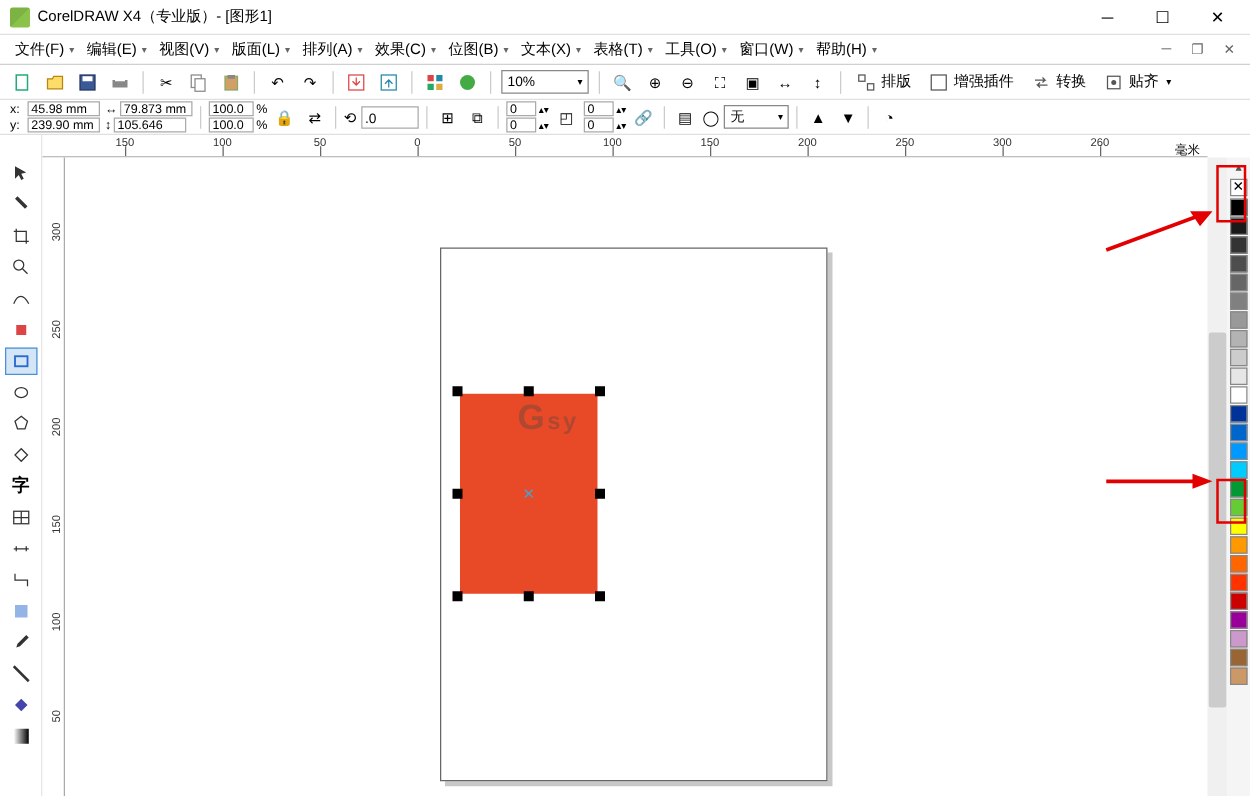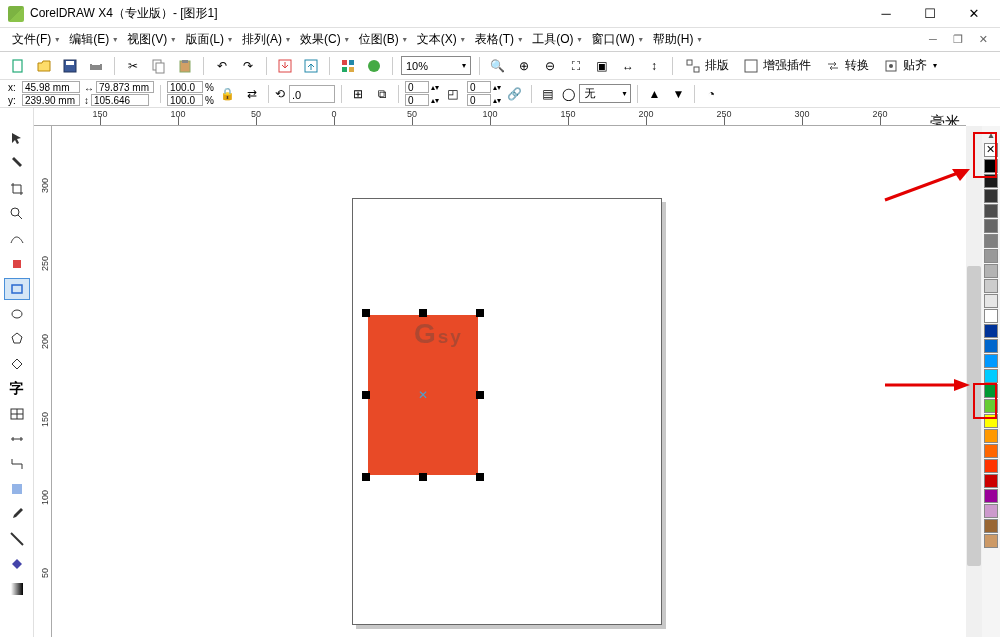--- a/index.html
+++ b/index.html
@@ -459,21 +459,21 @@
         <div class="tick-h major" style="left: 534px;"></div>
         <div class="tick-label-h" style="left: 612px;">200</div>
         <div class="tick-h major" style="left: 612px;"></div>
         <div class="tick-label-h" style="left: 690px;">250</div>
         <div class="tick-h major" style="left: 690px;"></div>
         <div class="tick-label-h" style="left: 768px;">300</div>
         <div class="tick-h major" style="left: 768px;"></div>
         <div class="tick-label-h" style="left: 846px;">260</div>
         <div class="tick-h major" style="left: 846px;"></div>
       </div>
-    <div style="position:absolute;right:6px;top:5px;font-size:15px">毫米</div>
+    <div style="position:absolute;right:6px;top:5px;font-size:10px">毫米</div>
   </div>
 
   <div class="ruler-v">
     <div class="ruler-v-inner" id="ruler-v">
         <div class="tick-label-v" style="top: 42px;">300</div>
         <div class="tick-label-v" style="top: 120px;">250</div>
         <div class="tick-label-v" style="top: 198px;">200</div>
         <div class="tick-label-v" style="top: 276px;">150</div>
         <div class="tick-label-v" style="top: 354px;">100</div>
         <div class="tick-label-v" style="top: 432px;">50</div>

